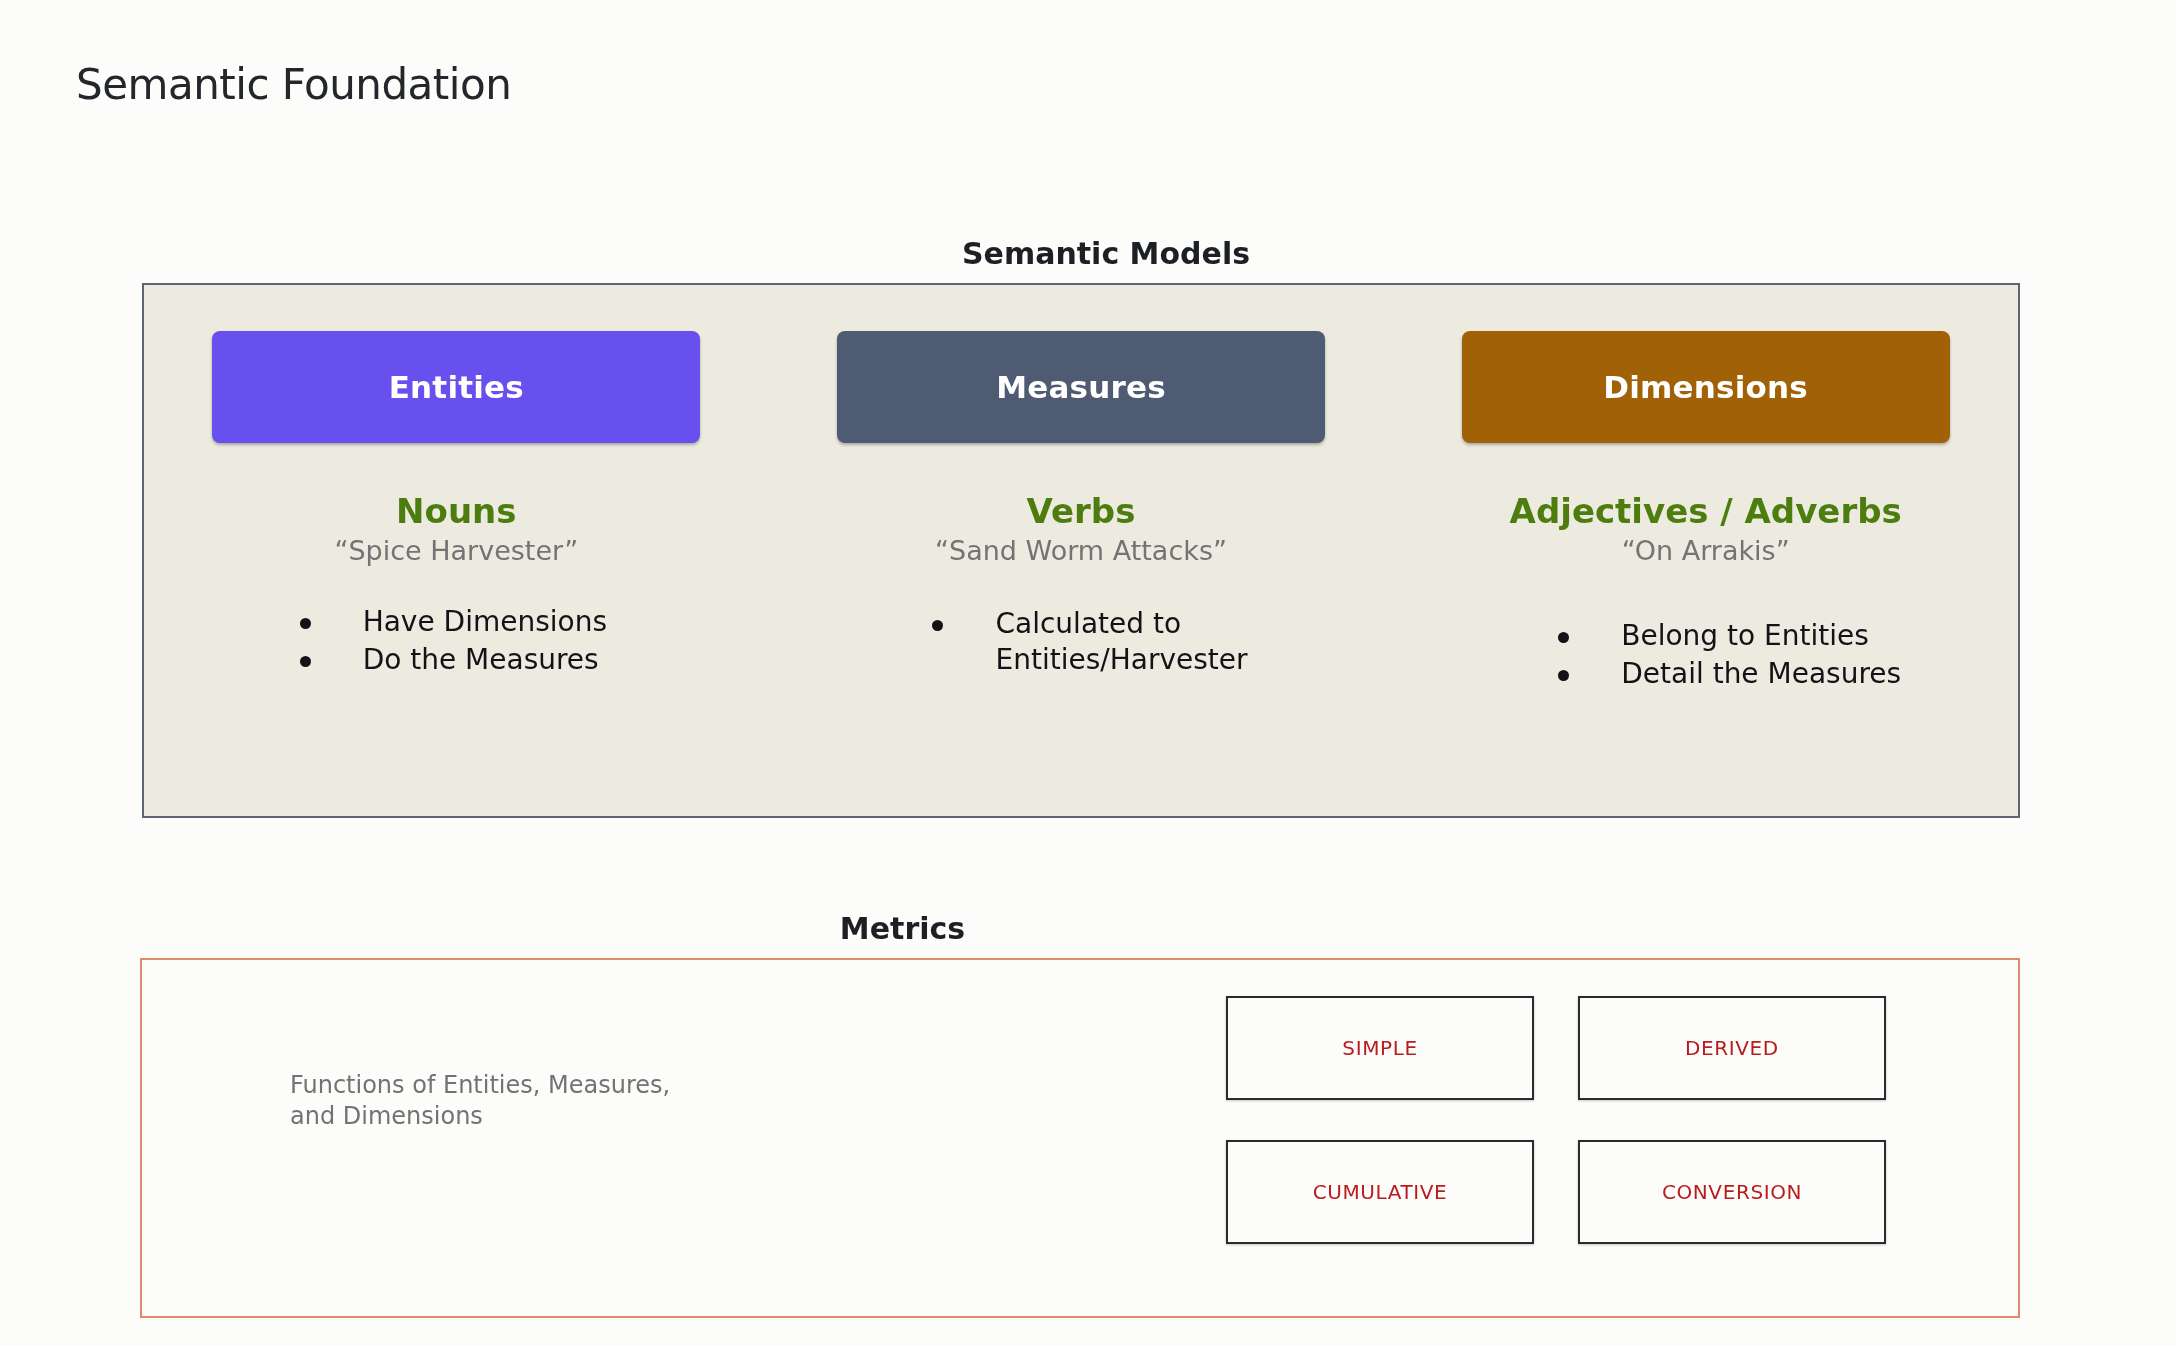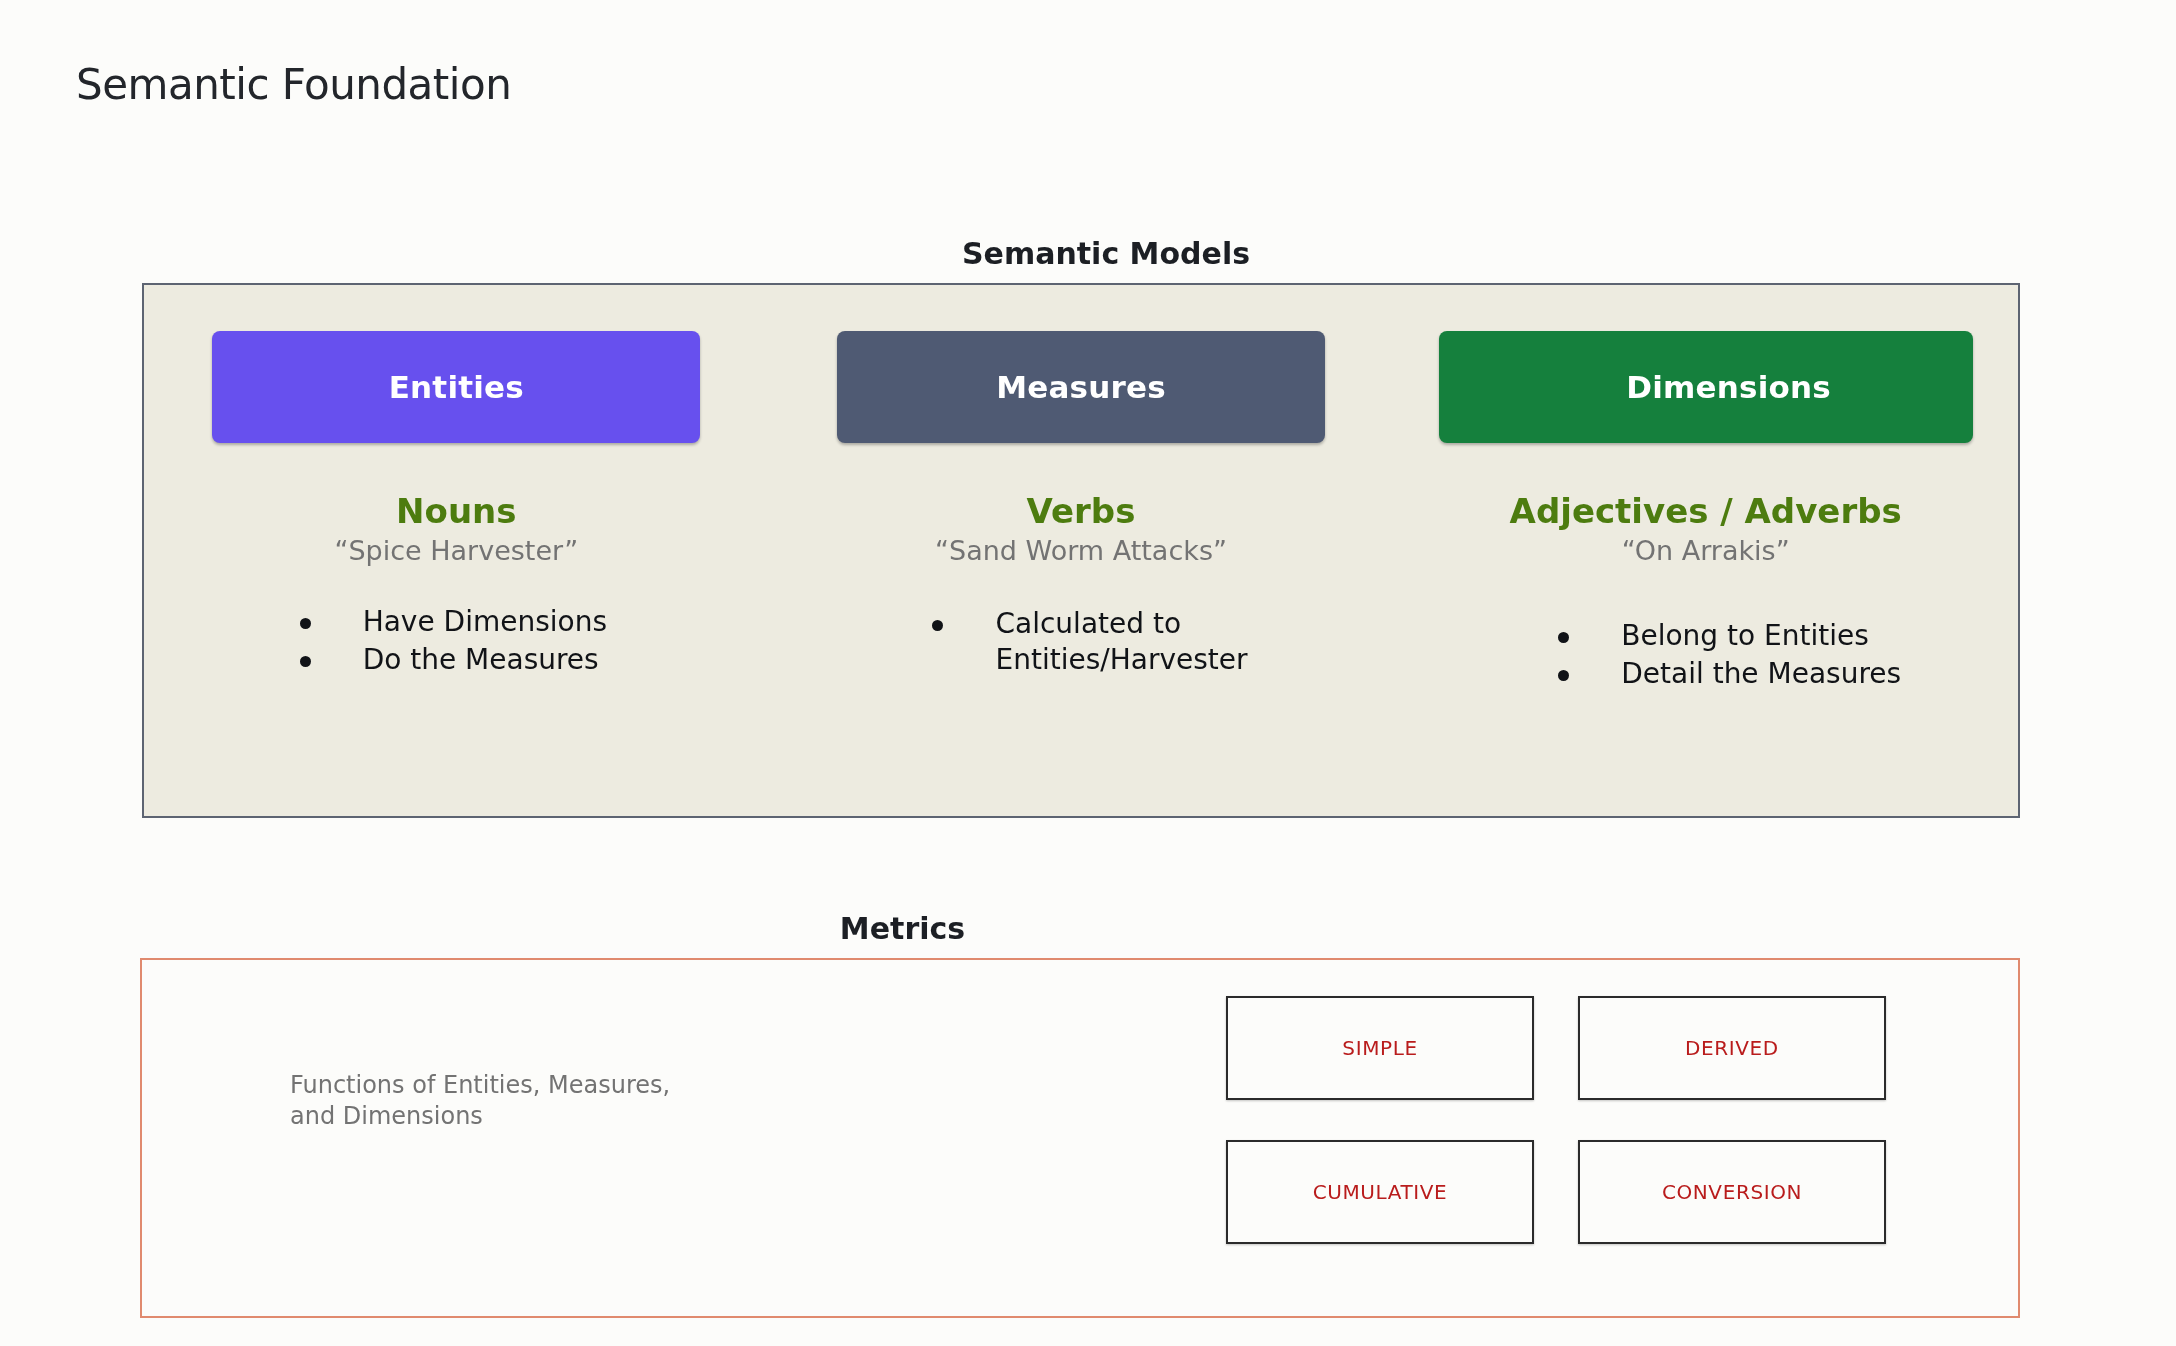--- a/index.html
+++ b/index.html
@@ -83,21 +83,21 @@
     align-items: center;
     justify-content: center;
     color: #FFFFFF;
     font-size: 31px;
     font-weight: 700;
     letter-spacing: 0.2px;
     box-shadow: 0 2px 3px rgba(0,0,0,0.28);
   }
   .chip-entities   { background: #6750EE; }
   .chip-measures   { background: #4F5A73; }
-  .chip-dimensions { background: #15803d; padding-left: 46px; }
+  .chip-dimensions { background: #a16207; }
 
   .pos-name {
     margin-top: 48px;
     font-size: 34px;
     font-weight: 700;
     color: #4d7c0f;
     white-space: nowrap;
     text-align: center;
   }
   .pos-example {

